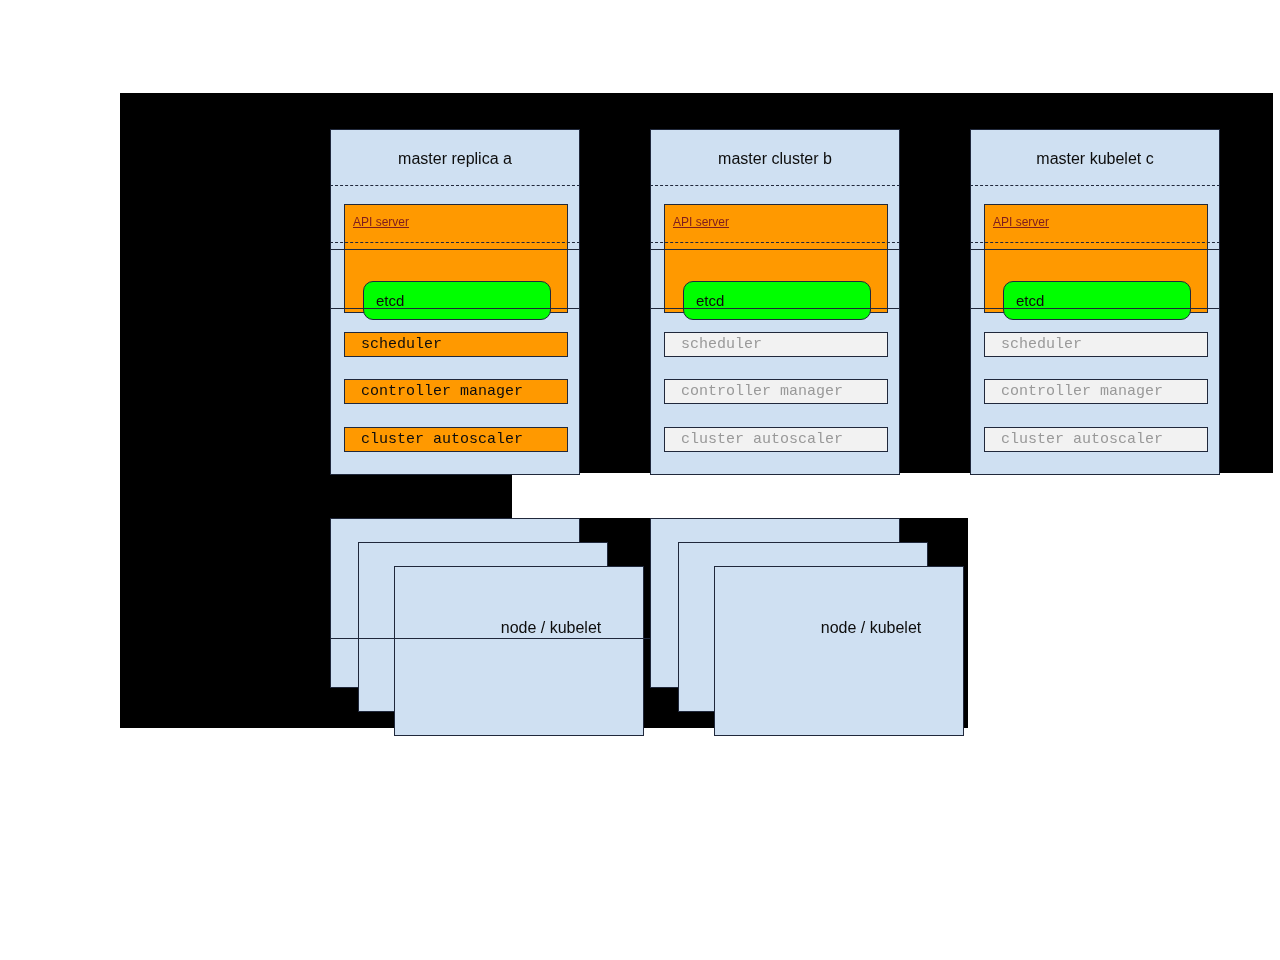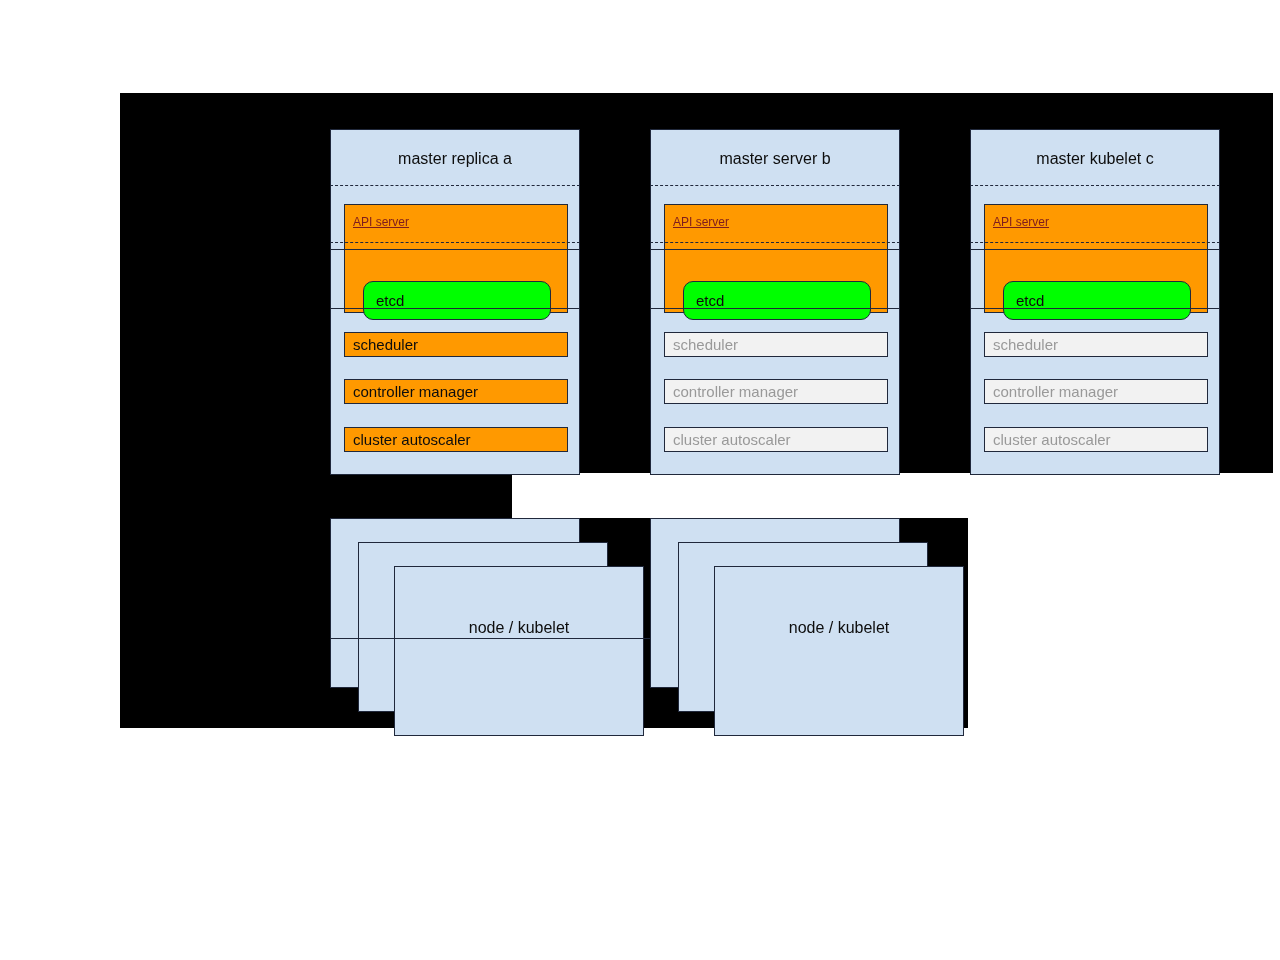--- a/index.html
+++ b/index.html
@@ -67,22 +67,23 @@
 
   
   .comp {
     position: absolute;
     box-sizing: border-box;
     border: 1px solid #20283b;
     font-size: 15px;
     line-height: 1;
     display: flex;
     align-items: center;
-    padding-left: 8px;
-    color: #0d0d0d;
+    padding-left: 16px;
+    color: #0d0d0d;
+    font-family: Liberation Mono, monospace;
   }
   .comp.active {
     background: #ff9900;
   }
   .comp.inactive {
     background: #f2f2f2;
     color: #999999;
   }
 
   
@@ -117,20 +118,21 @@
 
   
   .node-stack {
     position: absolute;
   }
   .node-layer {
     position: absolute;
     box-sizing: border-box;
     border: 1px solid #20283b;
     background: #cfe0f2;
+    padding-left: 32px;
   }
   .node-label {
     position: absolute;
     width: 100%;
     text-align: center;
     font-size: 16px;
     color: #0d0d0d;
   }
 </style>
 </head>
@@ -153,21 +155,21 @@
   </div>
   <div class="dash-line" style="left:330px; top:242px; width:250px;"></div>
   <div class="solid-line" style="left:330px; top:249px; width:250px;"></div>
   <div class="etcd" style="left:363px; top:257px; width:188px; height:39px;">etcd</div>
   <div class="solid-line" style="left:330px; top:308px; width:250px;"></div>
   <div class="comp active" style="left:344px; top:332px; width:224px; height:25px;">scheduler</div>
   <div class="comp active" style="left:344px; top:379px; width:224px; height:25px;">controller manager</div>
   <div class="comp active" style="left:344px; top:427px; width:224px; height:25px;">cluster autoscaler</div>
 
   <div class="box replica" style="left:650px; top:129px;">
-    <div class="replica-title">master server b</div>
+    <div class="replica-title">master cluster b</div>
   </div>
   <div class="dash-line" style="left:650px; top:185px; width:250px;"></div>
   <div class="apiserver-panel" style="left:664px; top:204px; width:224px; height:109px;">
     <div class="apiserver-label">API server</div>
   </div>
   <div class="dash-line" style="left:650px; top:242px; width:250px;"></div>
   <div class="solid-line" style="left:650px; top:249px; width:250px;"></div>
   <div class="etcd" style="left:683px; top:257px; width:188px; height:39px;">etcd</div>
   <div class="solid-line" style="left:650px; top:308px; width:250px;"></div>
   <div class="comp inactive" style="left:664px; top:332px; width:224px; height:25px;">scheduler</div>

